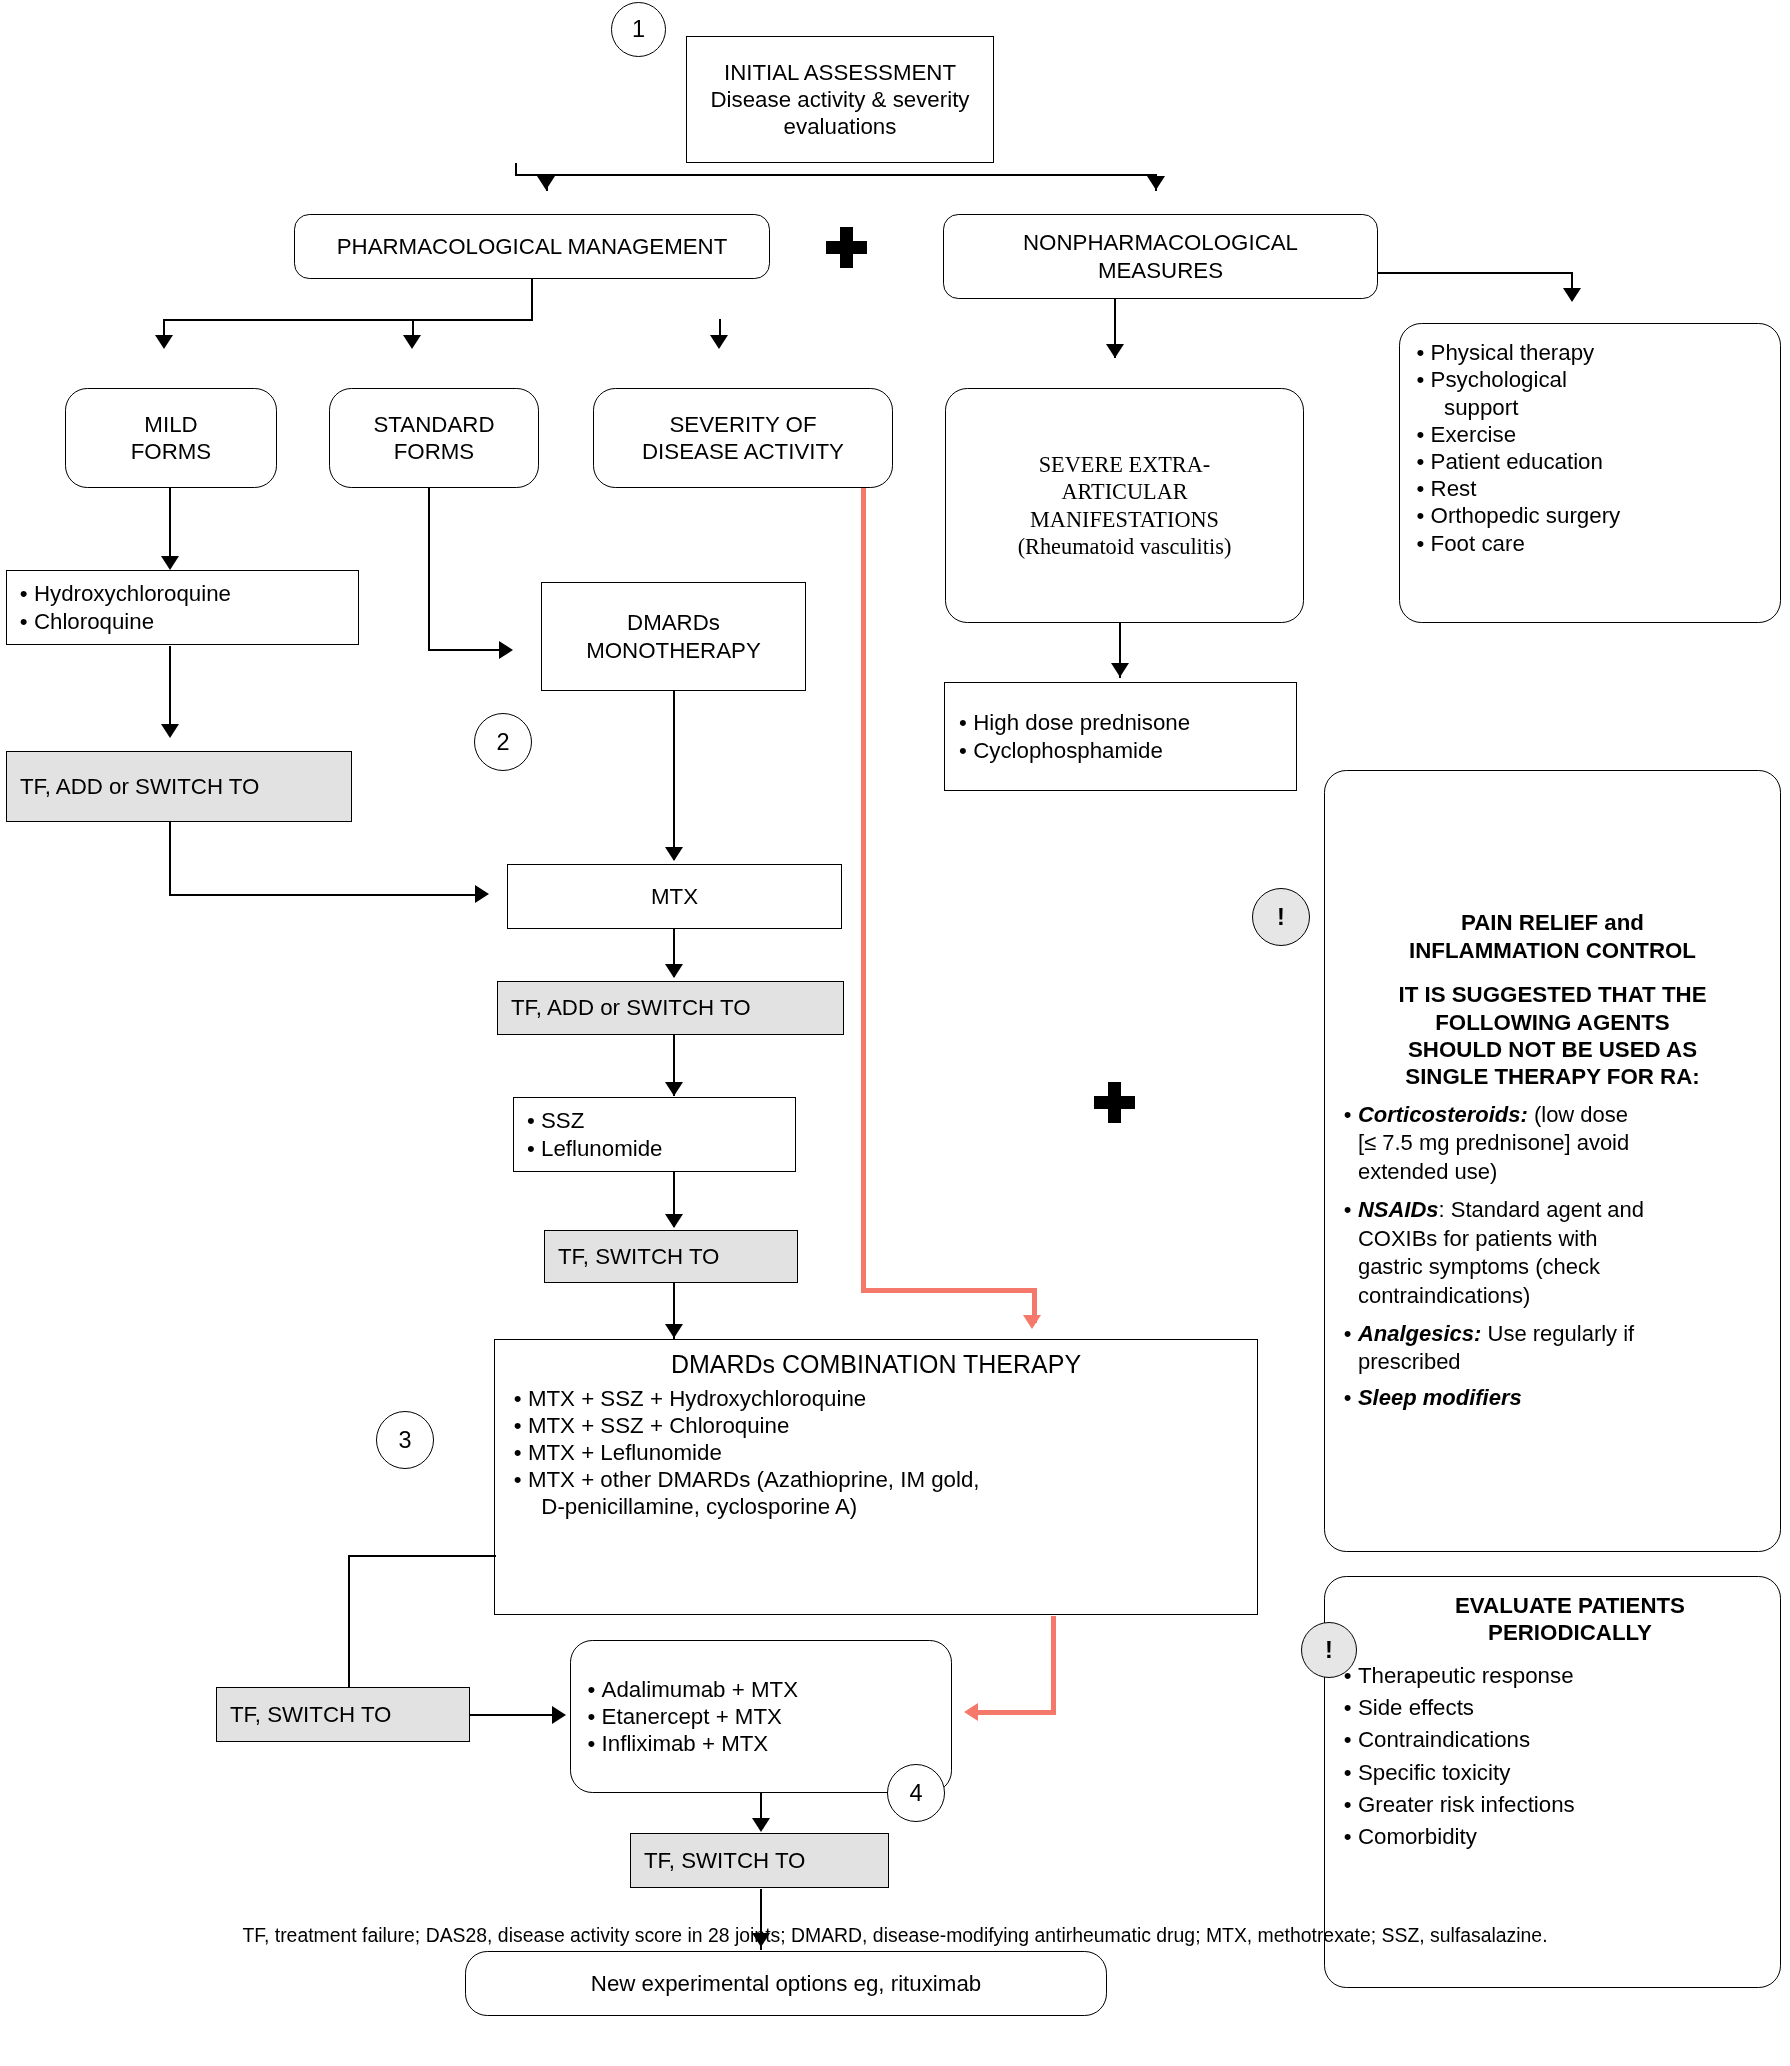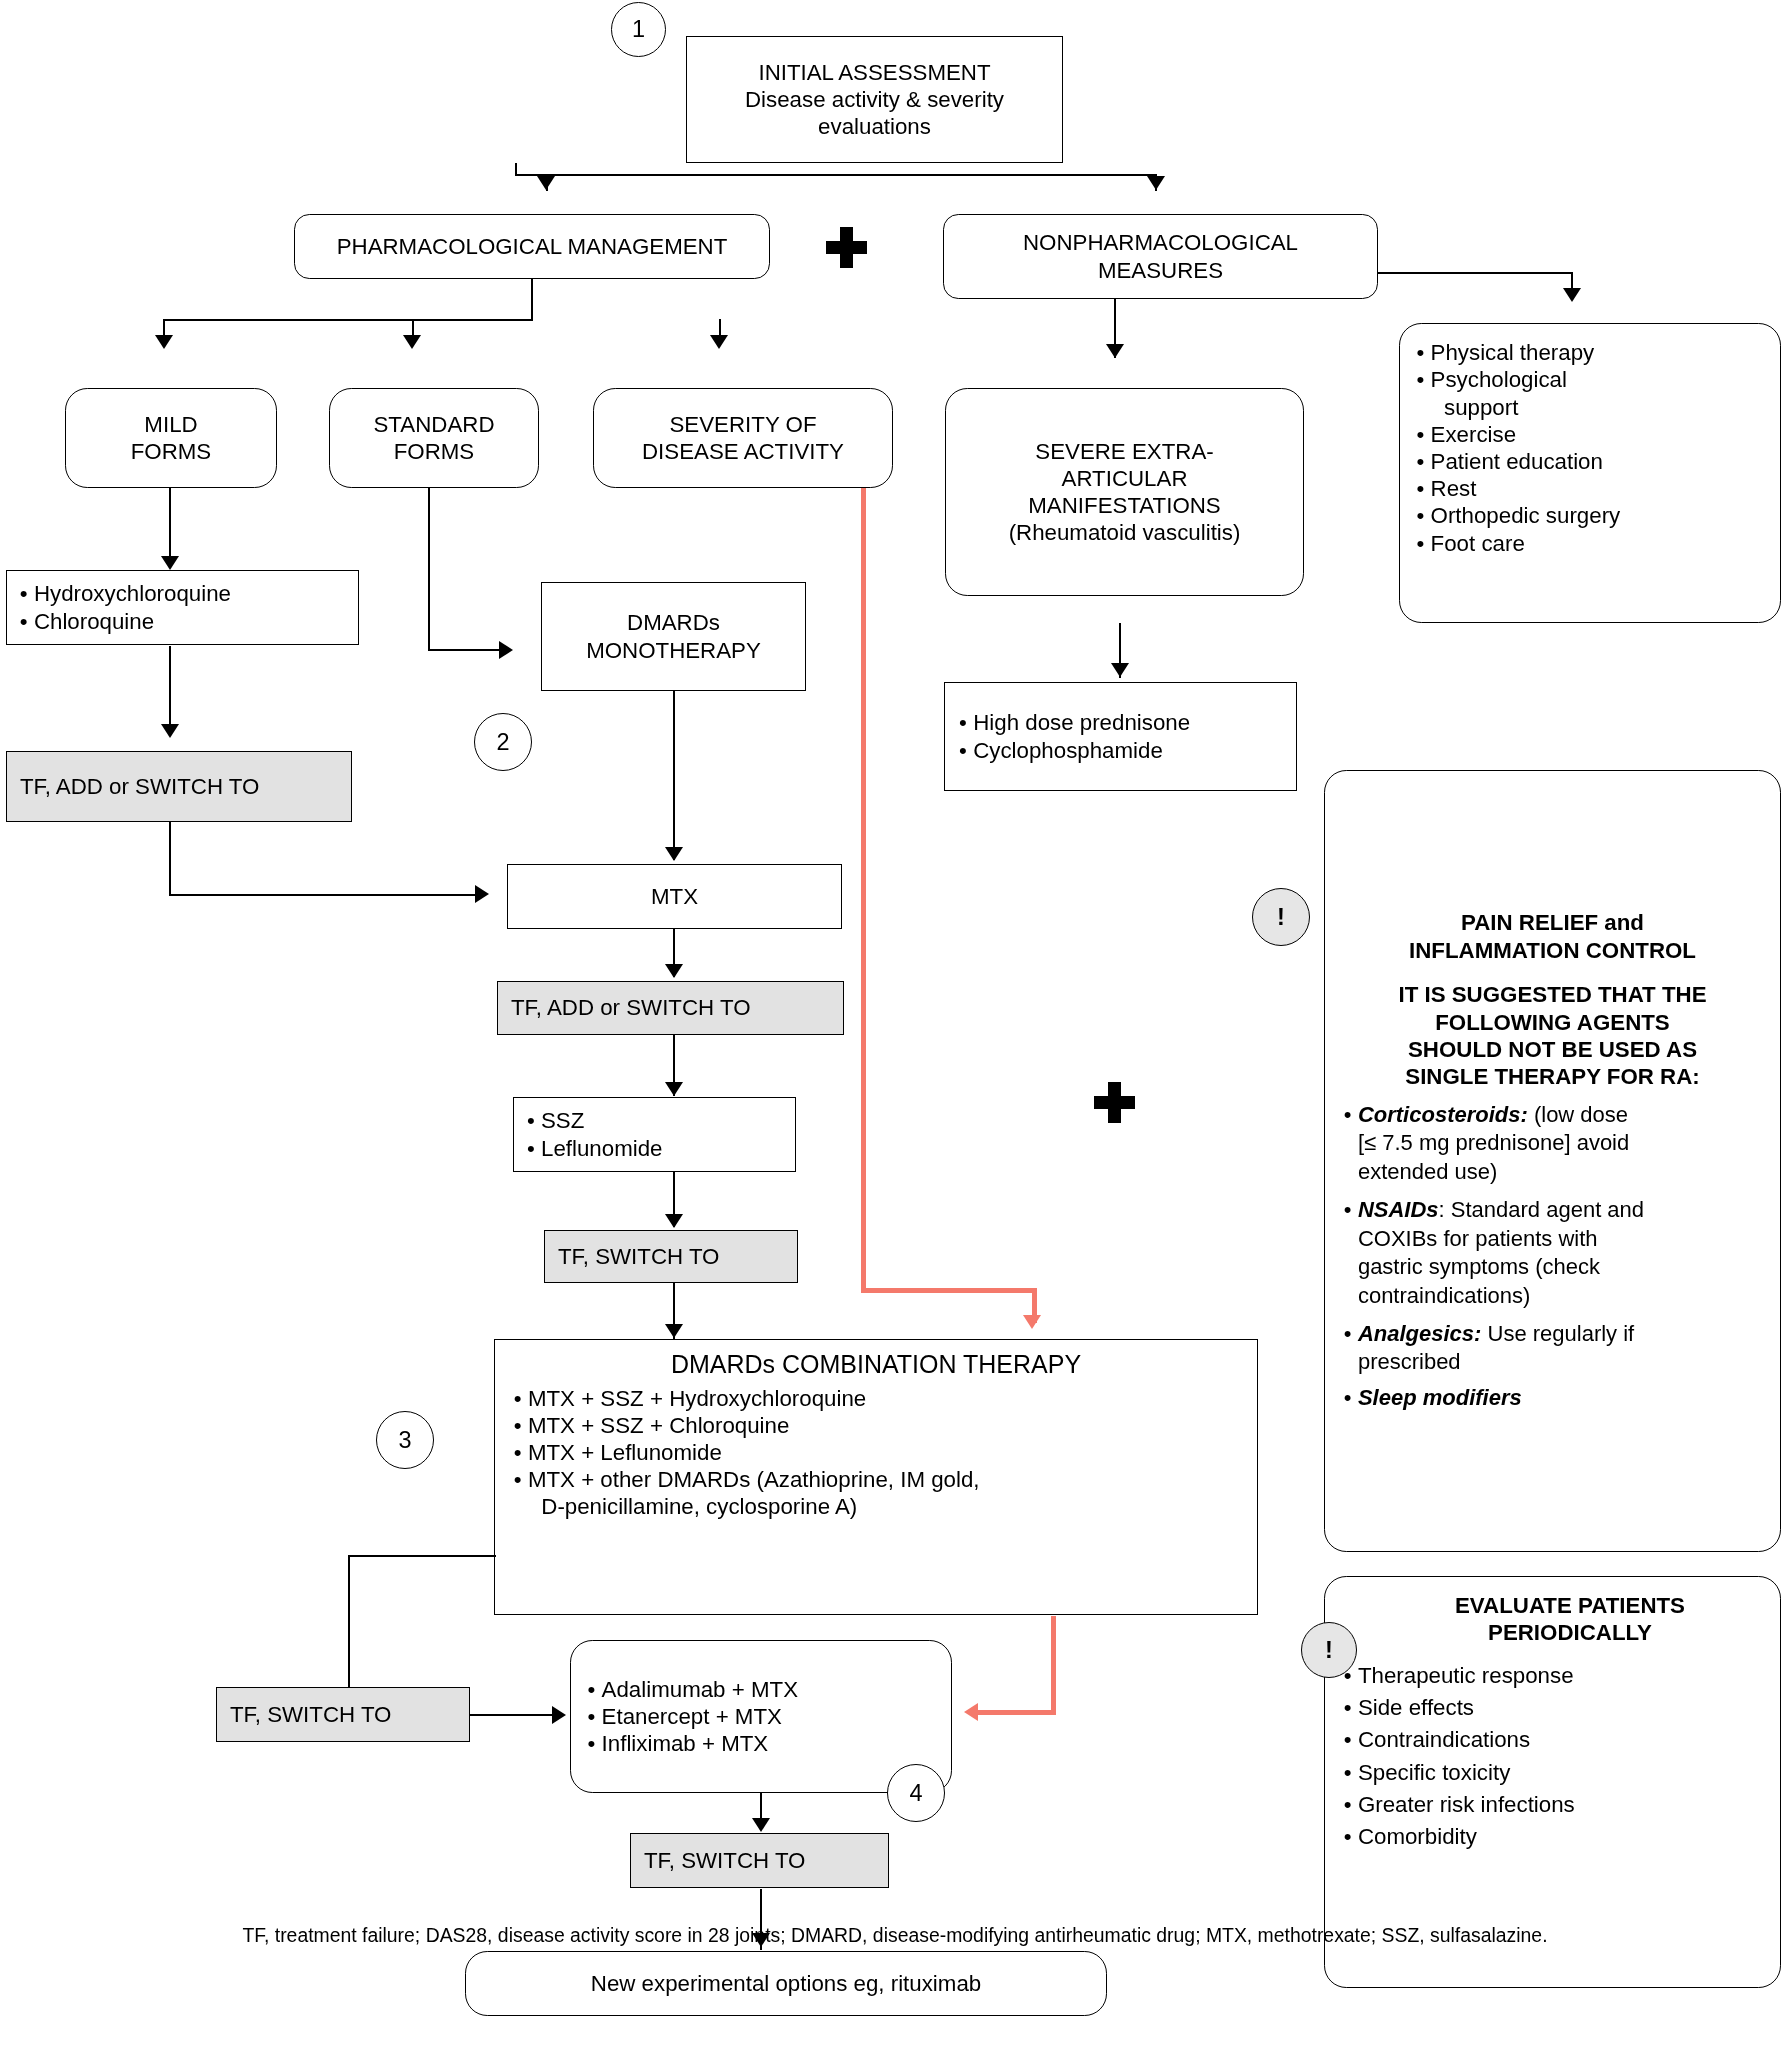--- a/index.html
+++ b/index.html
@@ -102,21 +102,21 @@
     left:0;width:1790px;
     text-align:center;
   }
   .itbold{font-weight:bold;font-style:italic;}
 </style>
 </head>
 <body>
 
 <div id="canvas">
 
-  <div class="node" style="left:686px;top:36px;width:377px;height:127px;">
+  <div class="node" style="left:686px;top:36px;width:308px;height:127px;">
     <div>INITIAL ASSESSMENT</div>
     <div>Disease activity &amp; severity</div>
     <div>evaluations</div>
   </div>
   <div class="circle" style="left:611px;top:2.4px;width:53px;height:53px;">
     <span>1</span>
   </div>
 
   <div class="line" style="left:515px;top:163px;width:2.4px;height:13px;"></div>
   <div class="line" style="left:515px;top:174px;width:642px;height:2.4px;"></div>
@@ -160,21 +160,21 @@
   <div class="node round-lg" style="left:329px;top:388px;width:210px;height:100px;">
     <div>STANDARD</div>
     <div>FORMS</div>
   </div>
 
   <div class="node round-lg" style="left:593px;top:388px;width:300px;height:100px;">
     <div>SEVERITY OF</div>
     <div>DISEASE ACTIVITY</div>
   </div>
 
-  <div class="node round-lg" style="left:945px;top:388px;width:359px;height:208px;">
+  <div class="node round-lg" style="left:945px;top:388px;width:359px;height:235px;font-family:Liberation Serif, serif;">
     <div>SEVERE EXTRA-</div>
     <div>ARTICULAR</div>
     <div>MANIFESTATIONS</div>
     <div>(Rheumatoid vasculitis)</div>
   </div>
 
   <div class="node round-lg left" style="left:1399px;top:323px;width:382px;height:300px;padding:15.3px 13px;justify-content:flex-start;">
     <ul class="bullets">
       <li>Physical therapy</li>
       <li>Psychological</li>

